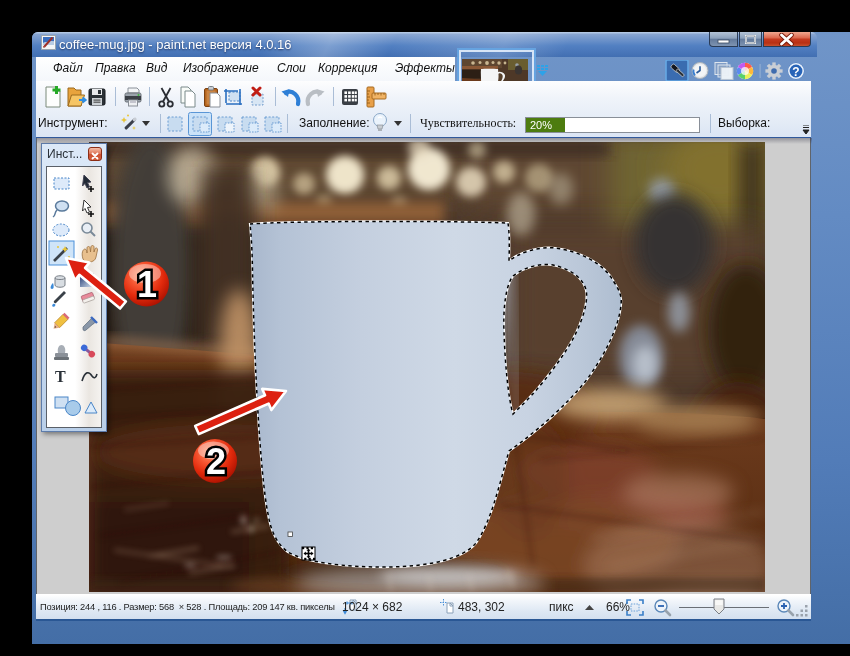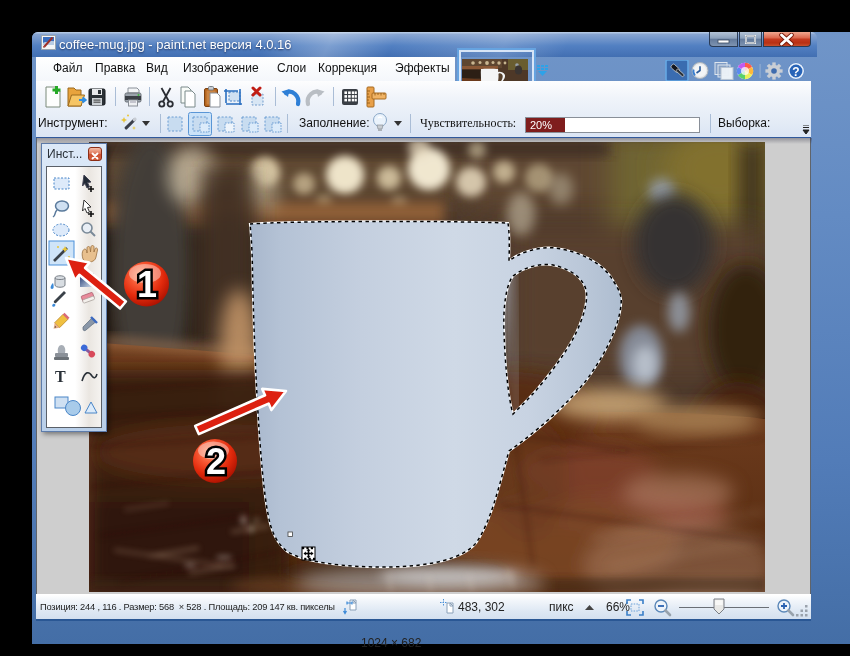--- a/index.html
+++ b/index.html
@@ -20,21 +20,21 @@
     box-sizing:border-box;}
   #cb-min{left:0;width:29px;border-radius:0 0 0 4px;
     background:linear-gradient(180deg,#b4c3d6 0%,#8ba0ba 45%,#62799a 50%,#7e94b2 100%);}
   #cb-max{left:30px;width:23px;
     background:linear-gradient(180deg,#b4c3d6 0%,#8ba0ba 45%,#62799a 50%,#7e94b2 100%);}
   #cb-close{left:54px;width:48px;border-radius:0 0 4px 0;
     background:linear-gradient(180deg,#f0a890 0%,#dd6a50 40%,#c43a20 52%,#b83014 78%,#c8502e 100%);}
   
   #menurow{position:absolute;left:4px;top:25px;width:419px;height:24px;
     background:linear-gradient(180deg,#ffffff,#f4f7fb);}
-  .menuitem{position:absolute;top:4px;font-size:12px;color:#111;}
+  .menuitem{position:absolute;top:4px;font-size:12px;color:#111;font-style:italic;}
   
   #toolbars{position:absolute;left:4px;top:49px;width:775px;height:57px;
     background:linear-gradient(180deg,#fdfdfe 0%,#f0f4fa 30%,#e3ebf6 75%,#dbe5f4 100%);
     border-bottom:1px solid #30589b;box-sizing:border-box;}
   
   #canvas{position:absolute;left:4px;top:106px;width:775px;height:456px;background:#cecece;
     border-left:1px solid #60646a;border-right:1px solid #60646a;box-sizing:border-box;}
   #canvas::before{content:"";position:absolute;left:0;top:0;width:775px;height:6px;z-index:5;
     background:linear-gradient(180deg,rgba(40,40,60,.35),rgba(40,40,60,0));}
   #photowrap{position:absolute;left:52px;top:4px;width:676px;height:450px;}
@@ -331,21 +331,21 @@
           <path d="M5 13 L11 13 L10 17 L6 17 Z" fill="#c8cdd2" stroke="#8a9098" stroke-width="0.7"></path>
           <rect x="6" y="17" width="4" height="2" fill="#aab0b6"></rect>
           <path d="M6 6 Q8 4 10 6" stroke="#fff" stroke-width="1.4" fill="none"></path>
         </svg>
       <svg class="abs" style="left:358px;top:10px;" width="9" height="7">
           <path d="M0 1 L8 1 L4 6 Z" fill="#333"></path>
         </svg>
       <div class="abs" style="left:374px;top:4px;width:1px;height:19px;background:#aabdd6;"></div>
       <span class="abs" style="left:384px;top:6px;font-family:Liberation Serif, serif;">Чувствительность:</span>
       <div class="abs" style="left:489px;top:7px;width:173px;height:14px;background:#fff;border:1px solid #898f98;">
-        <div class="abs" style="left:0;top:0;width:35px;height:14px;background:#7f1d1d;color:#fff;font-size:11px;padding-left:4px;line-height:14px;">20%</div>
+        <div class="abs" style="left:0;top:0;width:35px;height:14px;background:#4d7c0f;color:#fff;font-size:11px;padding-left:4px;line-height:14px;">20%</div>
       </div>
       <div class="abs" style="left:674px;top:4px;width:1px;height:19px;background:#aabdd6;"></div>
       <span class="abs" style="left:682px;top:6px;">Выборка:</span>
       <svg class="abs" style="left:766px;top:15px;" width="8" height="10">
           <path d="M1 0 L7 0 M1 2.5 L7 2.5 M1 5 L7 5 L4 9 Z" stroke="#222" fill="#222" stroke-width="1"></path>
         </svg>
     </div>
   </div>
   <div id="canvas">
     <div id="photowrap">
@@ -556,21 +556,21 @@
   </div>
   <div id="statusbar">
     <span class="st" style="left:4px;">Позиция: 244 , 116 . Размер: 568&nbsp;&nbsp;× 528 . Площадь: 209 147 кв. пикселы</span>
     <svg class="abs" style="left:306px;top:4px;" width="17" height="17" viewBox="0 0 17 17">
         <path d="M8 1 L14 1 L14 11 L8 11 Z M11 1 L14 4 L11 4 Z" fill="#fff" stroke="#8aa0b8"></path>
         <g stroke="#3c8ad8" stroke-width="1.2" fill="none">
           <path d="M3 9 L3 14 M1.5 12 L3 14.5 L4.5 12"></path>
           <path d="M4 3 L9 3 M4 1.5 L4 4.5 M9 1.5 L9 4.5" transform="translate(1,1)"></path>
         </g>
       </svg>
-    <span class="st2" style="left:325px;margin-top:36px;">1024 × 682</span>
+    <span class="st2" style="left:306px;">1024 × 682</span>
     <svg class="abs" style="left:404px;top:4px;" width="17" height="17" viewBox="0 0 17 17">
         <path d="M7 4 L13 4 L13 14 L7 14 Z M10 4 L13 7 L10 7 Z" fill="#fff" stroke="#8aa0b8"></path>
         <path d="M3.5 0 L3.5 7 M0 3.5 L7 3.5" stroke="#4a90d8" stroke-width="1" fill="none" stroke-dasharray="1.5 1"></path>
       </svg>
     <span class="st2" style="left:422px;">483, 302</span>
     <span class="st2" style="left:513px;">пикс</span>
     <svg class="abs" style="left:549px;top:10px;" width="9" height="6">
         <path d="M4.5 0 L9 5 L0 5 Z" fill="#444"></path>
       </svg>
     <span class="st2" style="left:570px;">66%</span>

